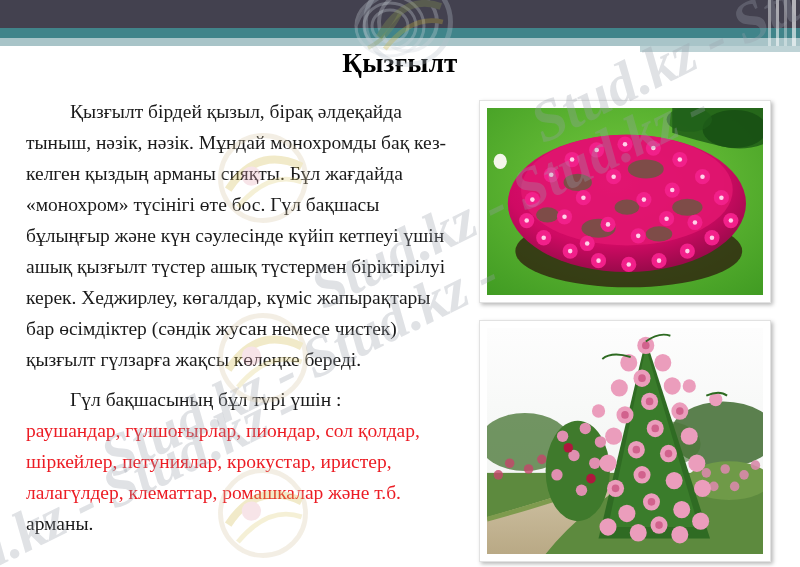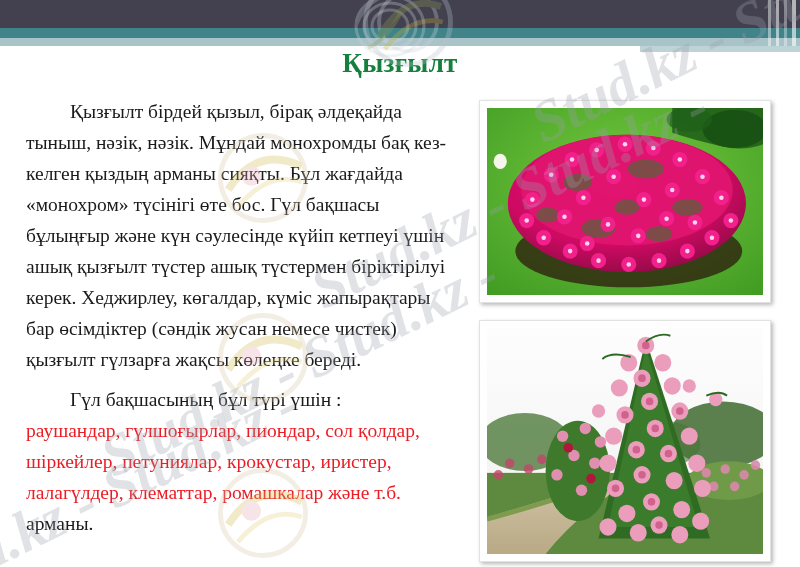--- a/index.html
+++ b/index.html
@@ -41,21 +41,21 @@
   .swirl { position:absolute; top:-14px; left:330px; width:120px; height:80px; z-index:3;
            opacity:.30; pointer-events:none; }
 
   
   .title {
     position:absolute; top:48px; left:0; width:800px;
     text-align:center;
     font-family:"Liberation Serif", serif;
     font-weight:bold;
     font-size:27px;
-    color:#15803d;
+    color:#000000;
     letter-spacing:.3px;
     z-index:5;
   }
 
   
   .text-col {
     position:absolute; top:96px; left:26px; width:430px;
     z-index:5;
   }
   .para {

